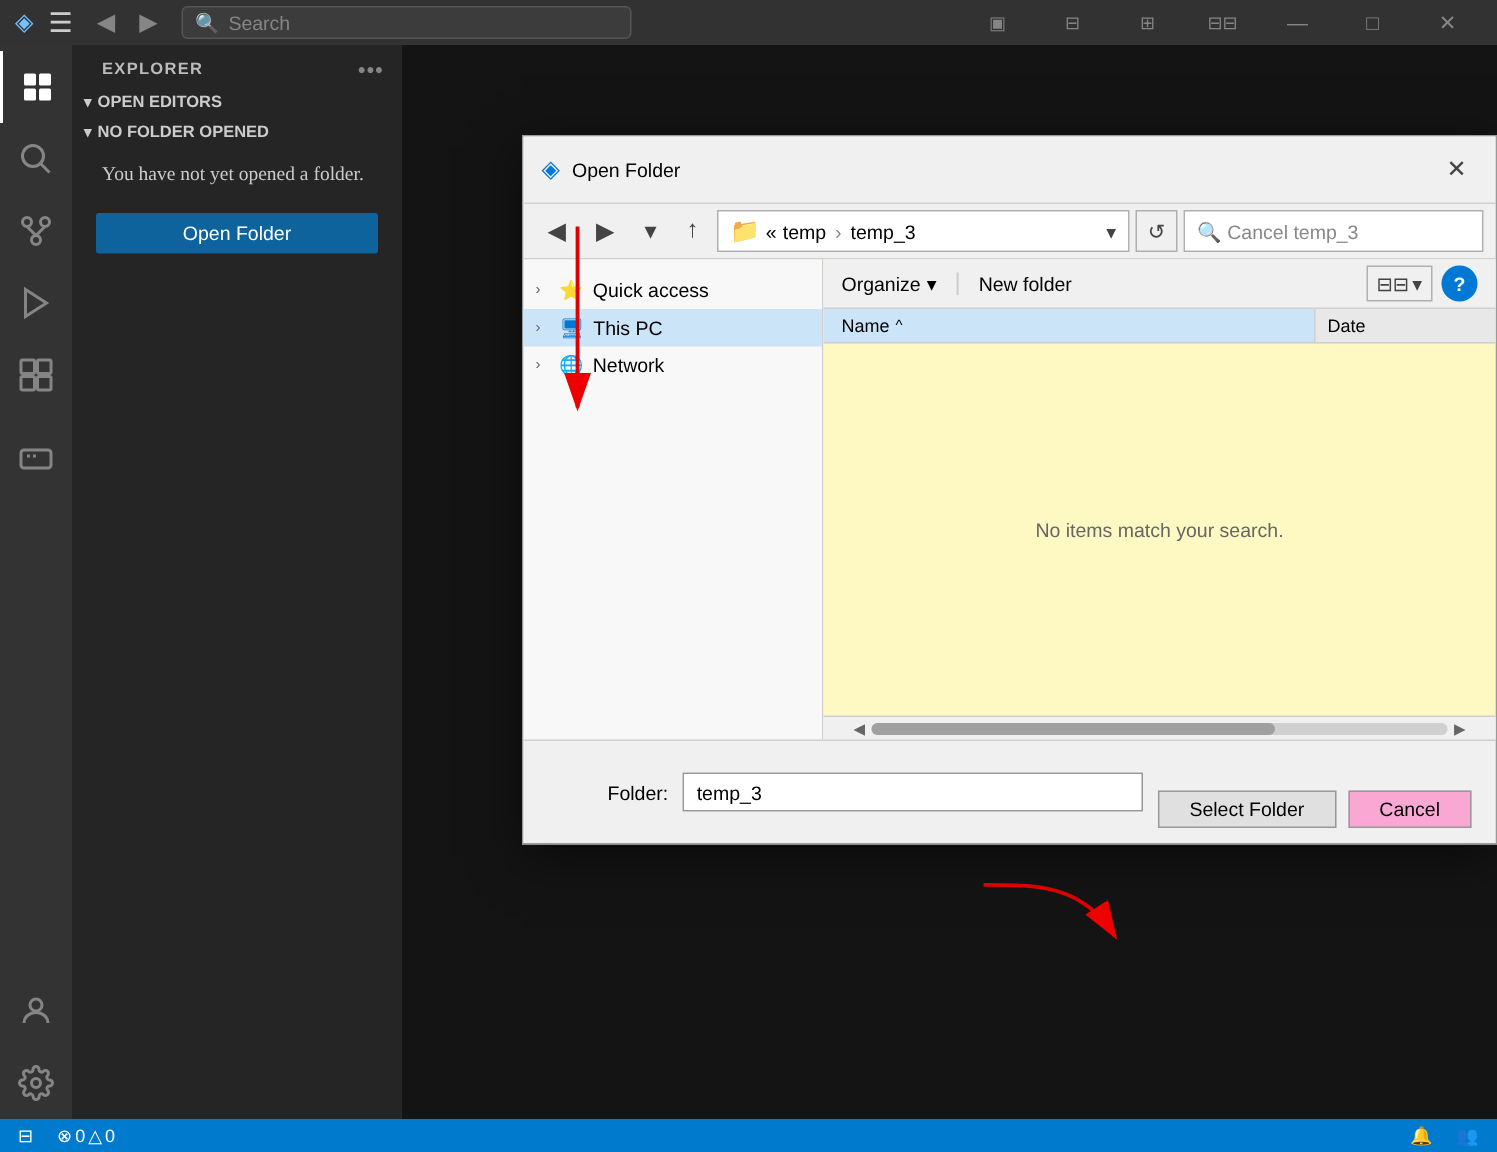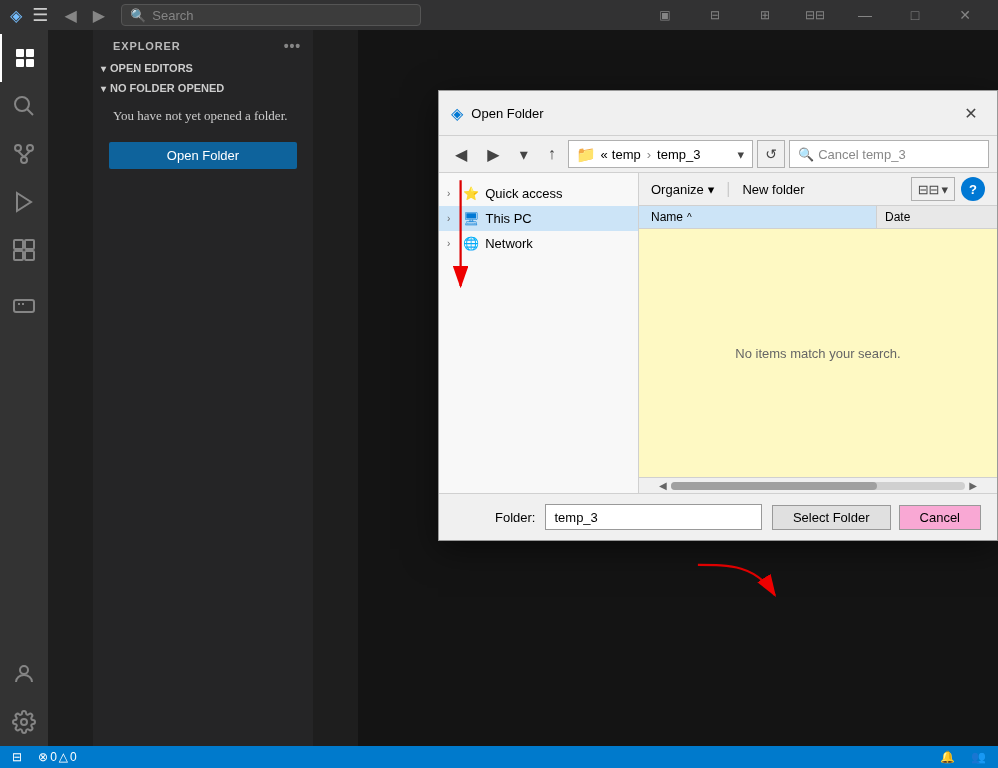--- a/index.html
+++ b/index.html
@@ -29,21 +29,20 @@
     .titlebar-actions { display: flex; gap: 4px; margin-left: auto; }
     .titlebar-actions button {
       background: none; border: none; color: #858585; font-size: 14px; cursor: pointer; padding: 2px 8px; width: 46px; height: 30px;
     }
 
     
     .main-layout {
       flex: 1;
       display: flex;
       overflow: hidden;
-      gap: 45px;
     }
 
     
     .activity-bar {
       width: 48px;
       background: #333333;
       display: flex;
       flex-direction: column;
       align-items: center;
       padding-top: 4px;
@@ -341,20 +340,21 @@
       flex: 1;
       height: 26px;
       border: 1px solid #999;
       padding: 0 8px;
       font-size: 13px;
       background: white;
     }
     .dialog-footer-right {
       display: flex;
       gap: 8px;
+      margin-top: 23px;
     }
     .select-folder-btn {
       background: #e0e0e0;
       border: 1px solid #999;
       padding: 4px 20px;
       font-size: 13px;
       cursor: pointer;
       color: #000;
     }
     .cancel-btn {

